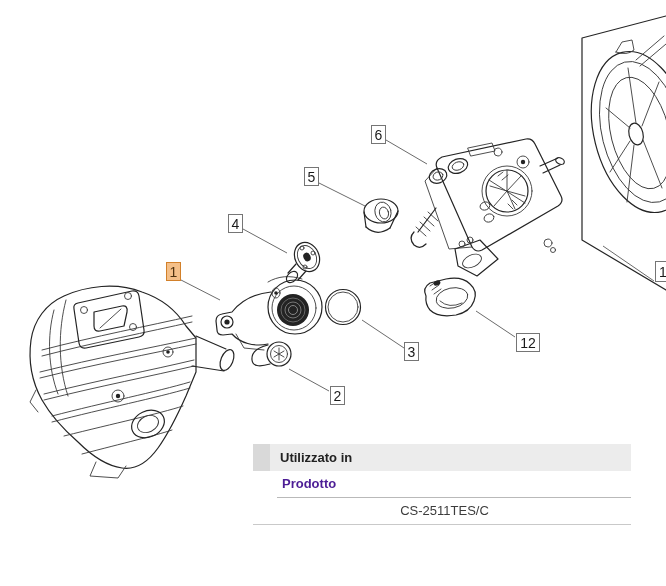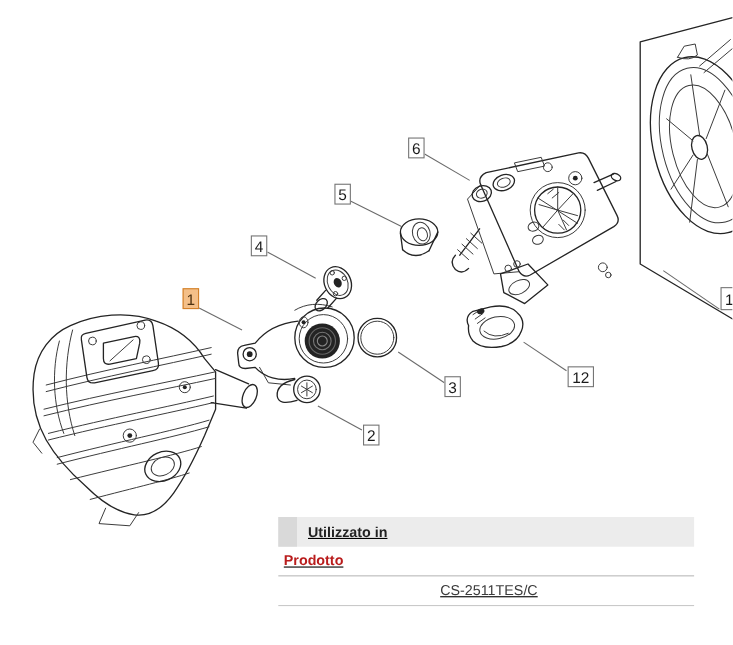--- a/index.html
+++ b/index.html
@@ -12,29 +12,29 @@
   .art-thin{stroke:#3a3a3a;stroke-width:0.9;fill:none;stroke-linecap:round;}
   .art-fill{fill:#232323;stroke:none;}
   .leader{stroke:#6b6b6b;stroke-width:1;}
   .callout{
     position:absolute;display:flex;align-items:center;justify-content:center;
     background:#ffffff;border:1px solid #757575;box-sizing:border-box;
     font-size:14px;line-height:1;color:#1a1a1a;cursor:pointer;
   }
   .callout.highlighted{background:#f4bf88;border-color:#d2802a;color:#4e3210;}
   
-  .usedin{position:absolute;left:253px;top:470px;width:378px;text-decoration:underline;}
+  .usedin{position:absolute;left:253px;top:444px;width:378px;}
   .usedin-header{
     height:27px;background:#ececec;display:flex;align-items:center;
     font-size:13px;font-weight:bold;color:#222;
   }
   .usedin-corner{width:17px;height:27px;background:#d9d9d9;margin-right:10px;flex:0 0 auto;}
   .usedin-col{
     height:26px;line-height:26px;padding-left:5px;font-size:13px;font-weight:bold;
-    color:#b91c1c;border-bottom:1px solid #b9b9b9;
+    color:#4c1d95;border-bottom:1px solid #b9b9b9;margin-left:24px;
   }
   .usedin-row{
     height:26px;line-height:26px;padding-left:5px;font-size:13px;
     color:#3c3c3c;border-bottom:1px solid #c9c9c9;cursor:pointer;text-align:center;
   }
 </style>
 </head>
 <body>
 
 <div class="stage">

